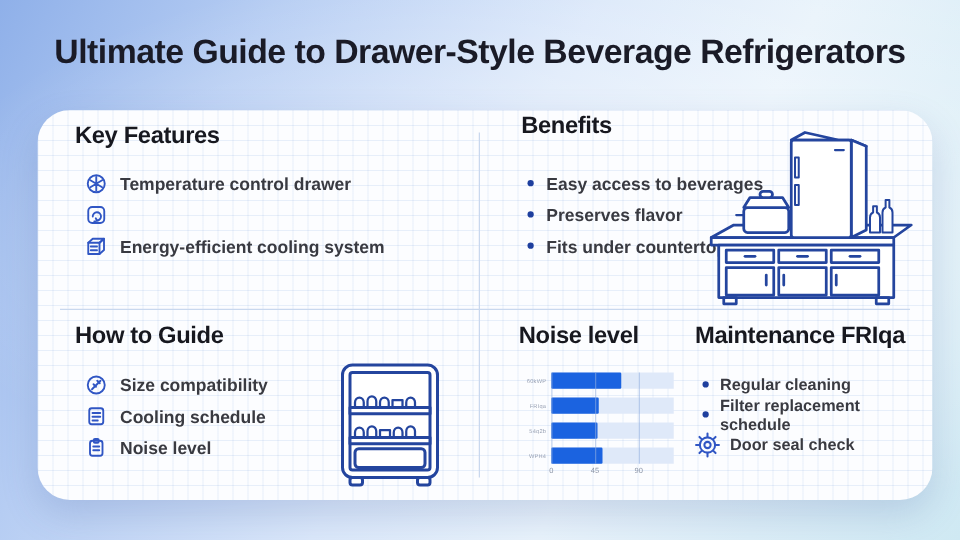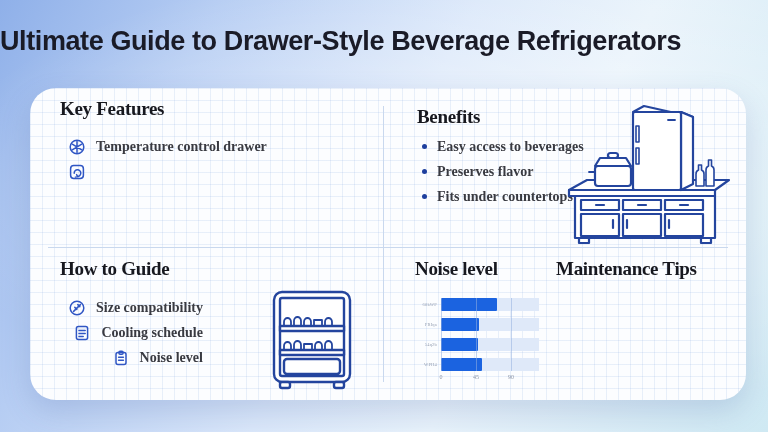--- a/index.html
+++ b/index.html
@@ -6,33 +6,32 @@
   html,body { width:768px; height:432px; overflow:hidden; }
   body {
     font-family:"Liberation Sans", sans-serif;
     background:
       radial-gradient(120% 90% at 62% 45%, rgba(255,255,255,.55) 0%, rgba(255,255,255,0) 60%),
       linear-gradient(118deg, #8fb0e9 0%, #b6cdf3 22%, #dbe8fa 48%, #e9f3fb 66%, #cfe9f3 100%);
     position:relative;
   }
   .title {
     position:absolute; left:0; top:26px; width:768px;
-    text-align:left; font-size:27px; font-weight:800;
+    text-align:center; font-size:27px; font-weight:800;
     color:#1a1b27; letter-spacing:-.4px;
   }
   .card {
     position:absolute; left:30px; top:88px; width:716px; height:312px;
     background-color:#fcfdff;
     background-image:
       linear-gradient(rgba(172,197,235,.26) 1px, transparent 1px),
       linear-gradient(90deg, rgba(172,197,235,.26) 1px, transparent 1px);
     background-size:12px 12px;
     border-radius:26px;
     box-shadow:0 12px 30px rgba(60,90,160,.20);
-    font-family:Liberation Serif, serif;
   }
   .div-v { position:absolute; left:353px; top:18px; width:1px; height:276px; background:#c9d8ee; }
   .div-h { position:absolute; left:18px; top:159px; width:680px; height:1px; background:#c9d8ee; }
   .sec-heading { position:absolute; font-size:19px; font-weight:800; color:#17181f; letter-spacing:-.3px; }
   .items { position:absolute; display:flex; flex-direction:column; gap:6px; }
   .item  { display:flex; align-items:center; gap:10px; height:19px;
            font-size:14px; font-weight:600; color:#393a41; }
   .item svg { flex:0 0 auto; }
   .bullet { width:5px; height:5px; border-radius:50%; background:#1e3f9e; flex:0 0 auto; }
   .illus { position:absolute; }
@@ -68,23 +67,32 @@
       </svg>
       <span>Temperature control drawer</span>
     </div>
     <div class="item">
       <svg width="18" height="18" viewBox="0 0 18 18" fill="none" stroke="#3056c4" stroke-width="1.5" stroke-linecap="round">
         <rect x="2.6" y="2.6" width="12.8" height="12.8" rx="3.2"></rect>
         <path d="M6.2 10.2 a3.3 3.3 0 1 1 3.3 3.2"></path>
         <path d="M8.6 11.6 l1 1.9 -2.2 .6"></path>
       </svg>
     </div>
-  </div>
-
-  <div class="sec-heading" style="left:387px; top:18px;">Benefits</div>
+    <div class="item">
+      <svg width="18" height="18" viewBox="0 0 18 18" fill="none" stroke="#3056c4" stroke-width="1.5" stroke-linecap="round" stroke-linejoin="round">
+        <rect x="2.6" y="6.2" width="9" height="9"></rect>
+        <path d="M2.6 6.2 L6.2 3 H15.2 L11.6 6.2"></path>
+        <path d="M11.6 6.2 L15.2 3 V12 L11.6 15.2"></path>
+        <path d="M4.6 9.2 h5 M4.6 12.2 h5"></path>
+      </svg>
+      <span>Energy-efficient cooling system</span>
+    </div>
+  </div>
+
+  <div class="sec-heading" style="left:387px; top:2px;">Benefits</div>
   <div class="items" style="left:392px; top:49px;">
     <div class="item">
       <span class="bullet"></span>
       <span>Easy access to beverages</span>
     </div>
     <div class="item">
       <span class="bullet"></span>
       <span>Preserves flavor</span>
     </div>
     <div class="item">
@@ -124,21 +132,21 @@
 
     <path d="M68 12 L79 6 L128 17 L116 12 Z"></path>
     <path d="M116 12 L128 17 L128 84 L116 90 Z"></path>
     <rect x="68" y="12" width="48" height="78" rx="2"></rect>
     <rect x="71" y="26" width="3" height="16" stroke-width="1.6"></rect>
     <rect x="71" y="48" width="3" height="16" stroke-width="1.6"></rect>
     <line x1="103" y1="20" x2="110" y2="20" stroke-width="1.8"></line>
   </svg>
 
   <div class="sec-heading" style="left:30px; top:170px;">How to Guide</div>
-  <div class="items" style="left:38px; top:210px;align-items:flex-end;">
+  <div class="items" style="left:38px; top:210px;">
     <div class="item">
       <svg width="18" height="18" viewBox="0 0 18 18" fill="none" stroke="#3056c4" stroke-width="1.5" stroke-linecap="round">
         <circle cx="9" cy="9" r="6.8"></circle>
         <path d="M5.6 12.4 L12.4 5.6"></path>
         <path d="M6.8 8.4 l2 2 M9.8 5.6 l2 2"></path>
       </svg>
       <span>Size compatibility</span>
     </div>
     <div class="item">
       <svg width="18" height="18" viewBox="0 0 18 18" fill="none" stroke="#3056c4" stroke-width="1.5" stroke-linecap="round" stroke-linejoin="round">
@@ -200,14 +208,33 @@
     <div class="gridbox">
         <div class="gline" style="left: 0%;"></div>
         <span class="tick" style="left: 0%;">0</span>
         <div class="gline" style="left: 35.7143%;"></div>
         <span class="tick" style="left: 35.7143%;">45</span>
         <div class="gline" style="left: 71.4286%;"></div>
         <span class="tick" style="left: 71.4286%;">90</span>
       </div>
   </div>
 
-  <div class="sec-heading" style="left:526px; top:170px;">Maintenance Tips</div>
+  <div class="sec-heading" style="left:526px; top:170px;">Maintenance FRIqa</div>
+  <div class="items maint" style="left:532px; top:210px; gap:5px;">
+    <div class="item">
+      <span class="bullet"></span>
+      <span>Regular cleaning</span>
+    </div>
+    <div class="item">
+      <span class="bullet"></span>
+      <span>Filter replacement schedule</span>
+    </div>
+    <div class="item gear-row">
+      <svg width="24" height="24" viewBox="0 0 22 22" fill="none" stroke="#3056c4" stroke-width="1.5" stroke-linecap="round">
+        <circle cx="11" cy="11" r="5.6"></circle>
+        <circle cx="11" cy="11" r="2.3"></circle>
+        <path d="M11 2.6 V4.9 M11 17.1 V19.4 M2.6 11 H4.9 M17.1 11 H19.4
+                 M5.1 5.1 L6.7 6.7 M15.3 15.3 L16.9 16.9 M15.3 6.7 L16.9 5.1 M5.1 16.9 L6.7 15.3"></path>
+      </svg>
+      <span>Door seal check</span>
+    </div>
+  </div>
 </div>
 
 </body></html>

